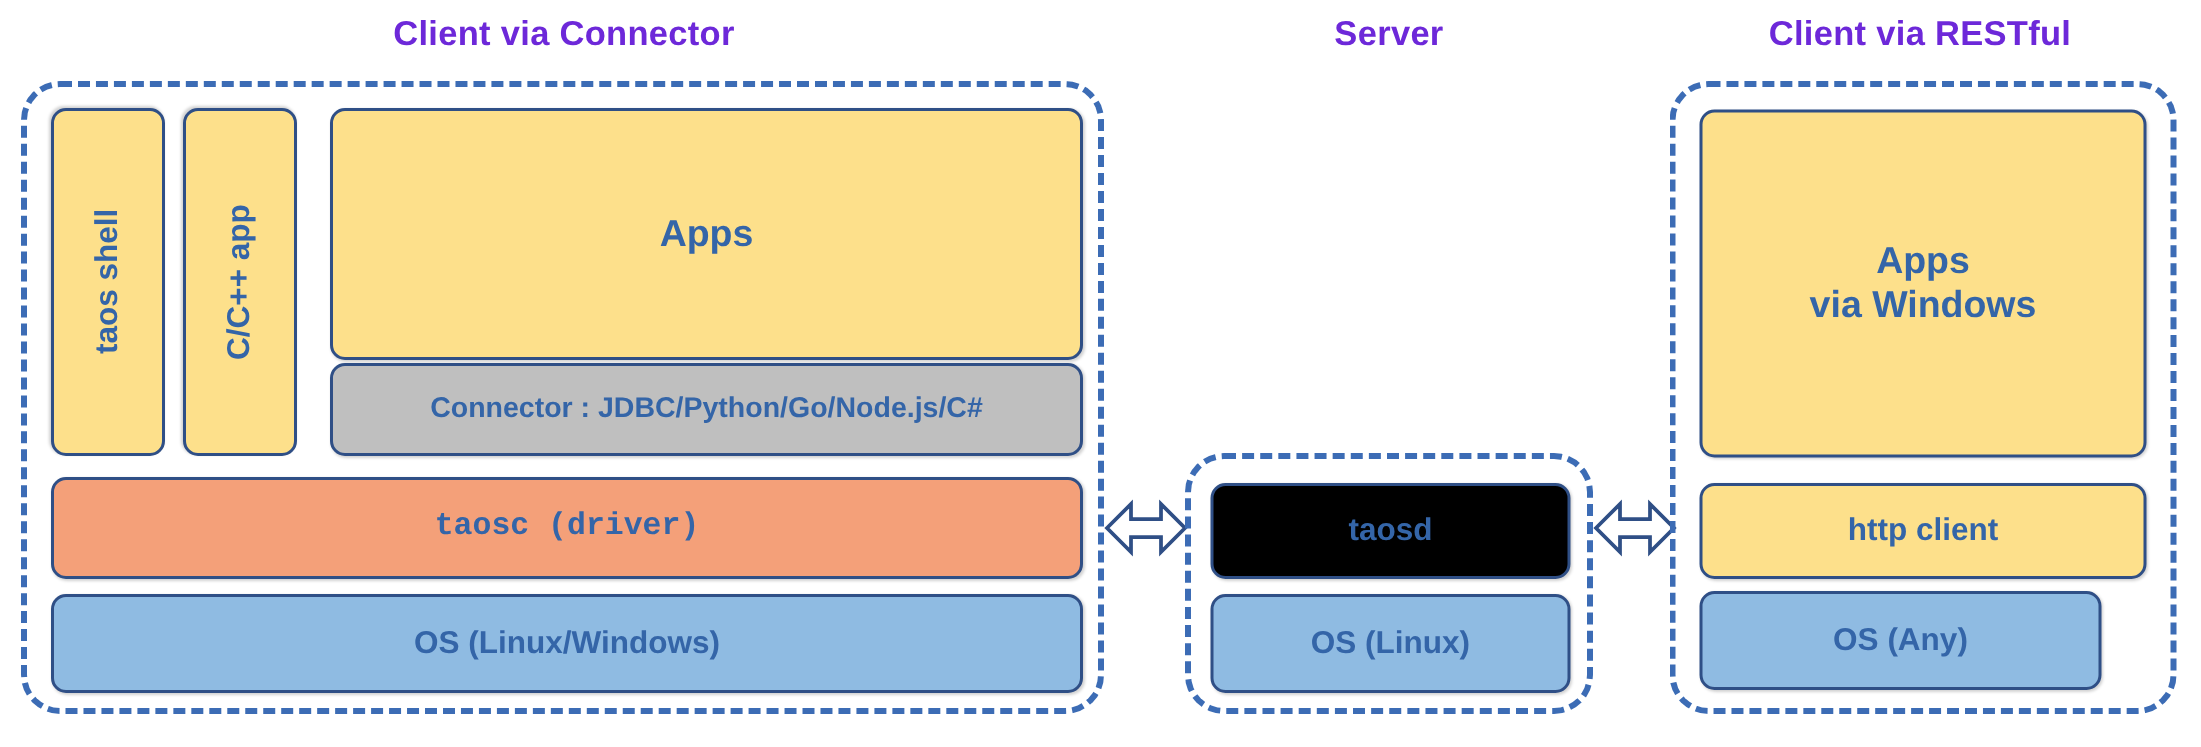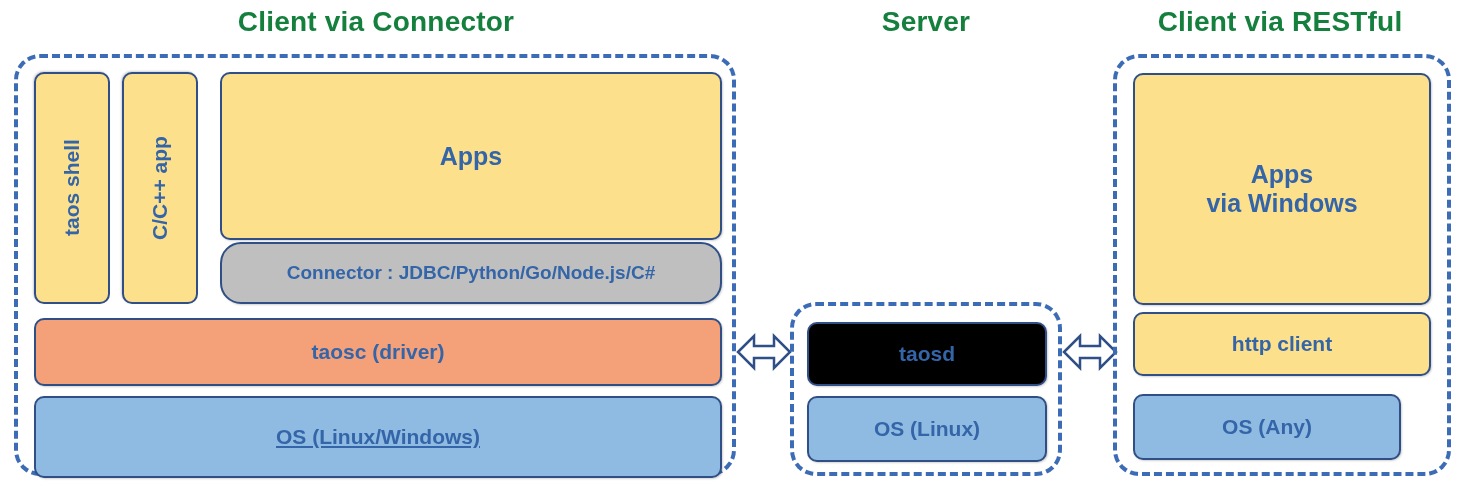--- a/index.html
+++ b/index.html
@@ -15,23 +15,23 @@
     width: 1467px;
     height: 498px;
     background: #ffffff;
     overflow: hidden;
   }
 
   
   .section-title {
     position: absolute;
     text-align: center;
-    color: #15803d;
+    color: #6d28d9;
     font-weight: bold;
-    font-size: 28px;
+    font-size: 23px;
     line-height: 28px;
     letter-spacing: 0.2px;
     white-space: nowrap;
   }
 
   
   .group {
     position: absolute;
     border: 4px dashed #3C6CB5;
     border-radius: 26px;
@@ -85,25 +85,25 @@
   <div class="section-title" style="left:786px; top:8px; width:280px;">Server</div>
 
   <div class="group" style="left:14px; top:54px; width:722px; height:422px;"></div>
 
   <div class="block yellow vertical" style="left:34px; top:72px; width:76px; height:232px;">taos shell</div>
 
   <div class="block yellow vertical" style="left:122px; top:72px; width:76px; height:232px;">C/C++ app</div>
 
   <div class="block yellow big" style="left:220px; top:72px; width:502px; height:168px;">Apps</div>
 
-  <div class="block gray small" style="left:220px; top:242px; width:502px; height:62px;border-radius:21px;">Connector : JDBC/Python/Go/Node.js/C#</div>
+  <div class="block gray small" style="left:220px; top:242px; width:502px; height:62px;">Connector : JDBC/Python/Go/Node.js/C#</div>
 
-  <div class="block orange" style="left:34px; top:318px; width:688px; height:68px;">taosc (driver)</div>
+  <div class="block orange" style="left:34px; top:318px; width:688px; height:68px;font-family:Liberation Mono, monospace;">taosc (driver)</div>
 
-  <div class="block blue" style="left:34px; top:396px; width:688px; height:82px;text-decoration:underline;">OS (Linux/Windows)</div>
+  <div class="block blue" style="left:34px; top:396px; width:688px; height:66px;">OS (Linux/Windows)</div>
 
   <div class="arrow" style="left:736px; top:326px; width:56px; height:52px;">
     <svg width="56" height="52" viewBox="0 0 56 52">
       <polygon points="2,26 18,10 18,20 38,20 38,10 54,26 38,42 38,32 18,32 18,42" fill="#ffffff" stroke="#2F4F86" stroke-width="2.5" stroke-linejoin="miter"></polygon>
     </svg>
   </div>
 
   <div class="group" style="left:790px; top:302px; width:272px; height:174px;"></div>
 
   <div class="block green" style="left:807px; top:322px; width:240px; height:64px;">taosd</div>
@@ -116,17 +116,17 @@
     </svg>
   </div>
 
   <div class="group" style="left:1113px; top:54px; width:338px; height:422px;"></div>
 
   <div class="block yellow big" style="left:1133px; top:73px; width:298px; height:232px; flex-direction:column;">
     <span>Apps</span>
     <span>via Windows</span>
   </div>
 
-  <div class="block yellow" style="left:1133px; top:312px; width:298px; height:64px;">http client</div>
+  <div class="block yellow" style="left:1133px; top:322px; width:298px; height:64px;">http client</div>
 
   <div class="block blue" style="left:1133px; top:394px; width:268px; height:66px;">OS (Any)</div>
 
 </div>
 
 </body></html>

